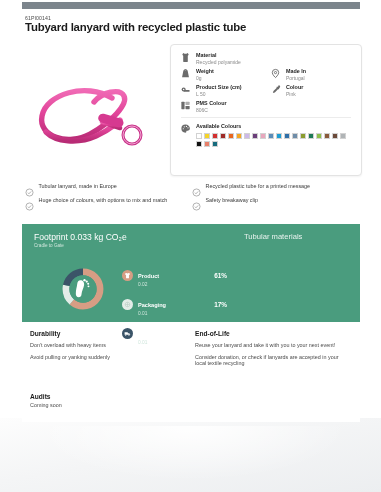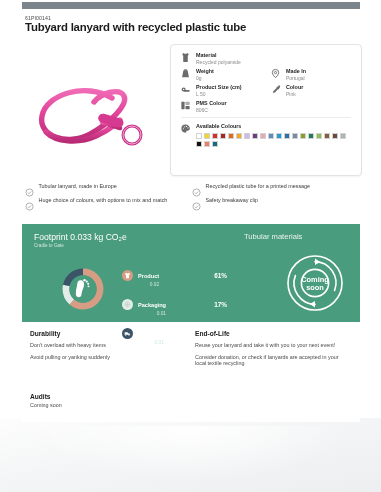--- a/index.html
+++ b/index.html
@@ -49,21 +49,21 @@
   .sw{width:6.4px;height:6.4px;border:.5px solid #d2d2d2;box-sizing:border-box;}
 
   
   .features{position:absolute;left:25px;top:183px;width:334px;display:flex;}
   .fcol{width:167px;}
   .frow{display:flex;align-items:flex-start;margin-bottom:5px;}
   .check{width:9px;min-width:9px;height:9px;margin-right:4.5px;}
   .ftext{font-size:5.4px;line-height:6.4px;color:#3a3a3a;}
 
   
-  .green{position:absolute;left:22px;top:224px;width:338px;height:98px;background:#4a9c7e;text-align:right;}
+  .green{position:absolute;left:22px;top:224px;width:338px;height:98px;background:#4a9c7e;}
   .g-title{position:absolute;left:12px;top:8px;font-size:8.6px;color:#fff;font-weight:normal;}
   .g-sub{position:absolute;left:12px;top:19px;font-size:4.6px;color:#cfe6dc;}
   .g-title2{position:absolute;left:222px;top:8px;font-size:7.6px;color:#e9f3ef;}
 
   .donut{position:absolute;left:34px;top:38px;width:54px;height:54px;}
   .legend{position:absolute;left:100px;top:40px;width:105px;}
   .lrow{display:flex;align-items:center;margin-bottom:5.5px;}
   .ldot{width:11px;height:11px;border-radius:50%;margin-right:5px;display:flex;align-items:center;justify-content:center;}
   .lname{font-size:5.6px;font-weight:bold;color:#fff;line-height:6.4px;}
   .lnum{font-size:4.8px;color:#cfe6dc;line-height:5.6px;}
@@ -348,34 +348,20 @@
             </svg>
         </span>
         <span>
           <span class="lname">Transport</span>
           <span class="lnum" style="display:block">0.01</span>
         </span>
         <span class="lpct">22%</span>
       </div>
     </div>
 
-    <div class="recycle">
-      <svg width="62" height="62" viewBox="0 0 62 62">
-        <g fill="none" stroke="#ffffff" stroke-width="1.6">
-          <circle cx="31" cy="31" r="27"></circle>
-          <path d="M31 9.6 A21.4 21.4 0 0 1 50.6 38.5" stroke-linecap="round"></path>
-          <path d="M31 52.4 A21.4 21.4 0 0 1 11.4 23.5" stroke-linecap="round"></path>
-          <circle cx="31" cy="31" r="13.6"></circle>
-        </g>
-        <polygon points="31,6.4 36.2,9.9 31,12.9" fill="#ffffff"></polygon>
-        <polygon points="31,55.6 25.8,52.1 31,49.1" fill="#ffffff"></polygon>
-        <text x="31" y="30.4" text-anchor="middle" fill="#ffffff" font-size="7.4" font-weight="bold" font-family="Liberation Sans, sans-serif">Coming</text>
-        <text x="31" y="38" text-anchor="middle" fill="#ffffff" font-size="7.4" font-weight="bold" font-family="Liberation Sans, sans-serif">soon</text>
-      </svg>
-    </div>
   </div>
 
   <div class="bot">
     <div class="bcol">
       <div class="bhead">Durability</div>
       <div class="bline">Don't overload with heavy items</div>
       <div class="bline">Avoid pulling or yanking suddenly</div>
     </div>
     <div class="bcol right">
       <div class="bhead">End-of-Life</div>

